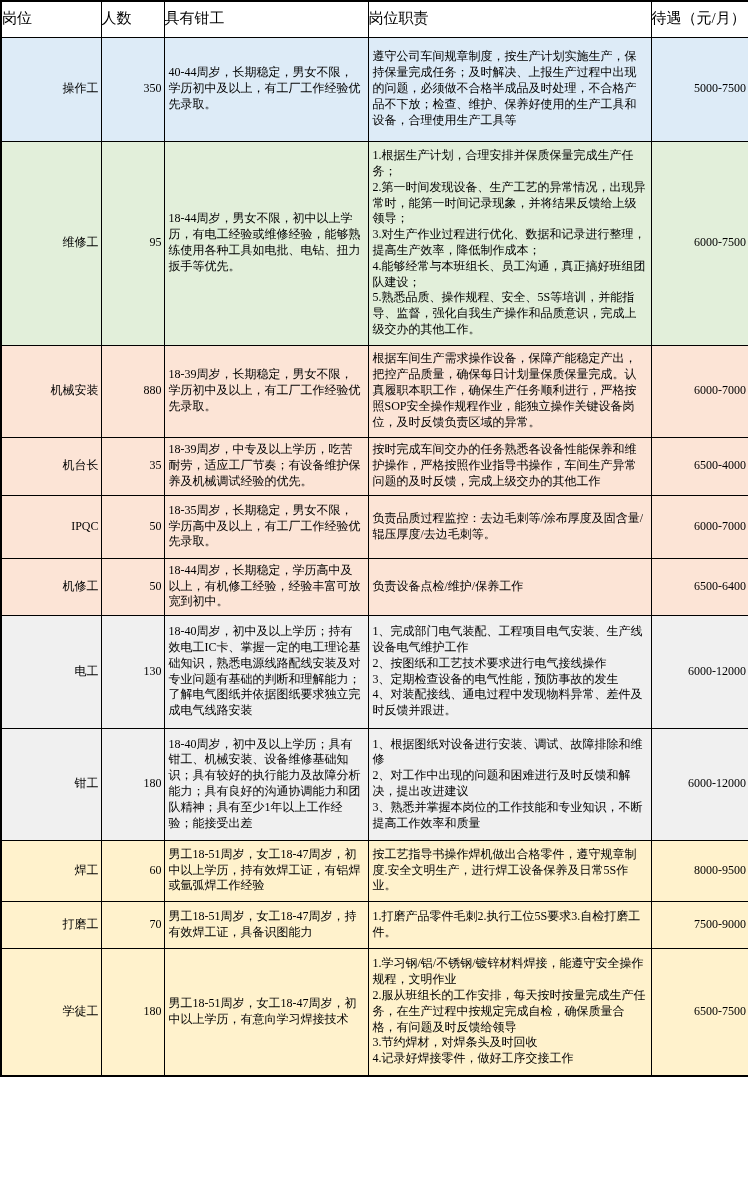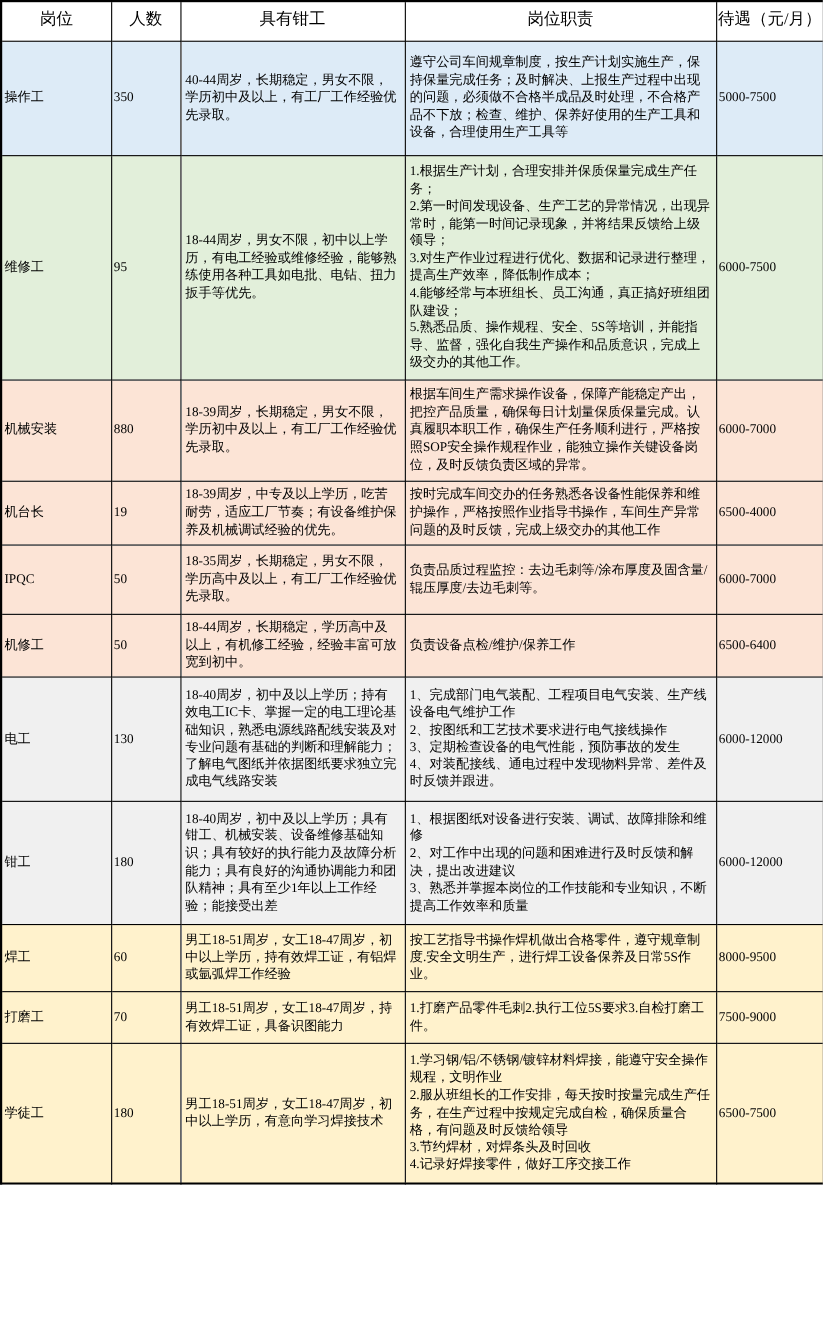--- a/index.html
+++ b/index.html
@@ -26,25 +26,25 @@
     border: 1px solid #000000;
     font-size: 12px;
     line-height: 1.32;
     vertical-align: middle;
     overflow: hidden;
   }
   thead tr { height: 36px; }
   th {
     font-weight: normal;
     font-size: 15px;
-    text-align: center;
+    text-align: left;
     background: #ffffff;
     margin-left: 45px;
   }
-  td.cell-center { text-align: left; padding: 1px 2px; }
+  td.cell-center { text-align: right; padding: 1px 2px; }
   td.cell-text {
     text-align: left;
     padding: 1px 4px;
     white-space: pre-line;
     word-break: break-all;
   }
   
   tbody tr:nth-child(1)  { height: 104px; }
   tbody tr:nth-child(2)  { height: 204px; }
   tbody tr:nth-child(3)  { height: 92px; }
@@ -99,21 +99,21 @@
   </tr>
       <tr style="background: rgb(252, 228, 214);">
     <td class="cell-center">机械安装</td>
     <td class="cell-center">880</td>
     <td class="cell-text">18-39周岁，长期稳定，男女不限，学历初中及以上，有工厂工作经验优先录取。</td>
     <td class="cell-text">根据车间生产需求操作设备，保障产能稳定产出，把控产品质量，确保每日计划量保质保量完成。认真履职本职工作，确保生产任务顺利进行，严格按照SOP安全操作规程作业，能独立操作关键设备岗位，及时反馈负责区域的异常。</td>
     <td class="cell-center">6000-7000</td>
   </tr>
       <tr style="background: rgb(252, 228, 214);">
     <td class="cell-center">机台长</td>
-    <td class="cell-center">19</td>
+    <td class="cell-center">35</td>
     <td class="cell-text">18-39周岁，中专及以上学历，吃苦耐劳，适应工厂节奏；有设备维护保养及机械调试经验的优先。</td>
     <td class="cell-text">按时完成车间交办的任务熟悉各设备性能保养和维护操作，严格按照作业指导书操作，车间生产异常问题的及时反馈，完成上级交办的其他工作</td>
     <td class="cell-center">6500-4000</td>
   </tr>
       <tr style="background: rgb(252, 228, 214);">
     <td class="cell-center">IPQC</td>
     <td class="cell-center">50</td>
     <td class="cell-text">18-35周岁，长期稳定，男女不限，学历高中及以上，有工厂工作经验优先录取。</td>
     <td class="cell-text">负责品质过程监控：去边毛刺等/涂布厚度及固含量/辊压厚度/去边毛刺等。</td>
     <td class="cell-center">6000-7000</td>

